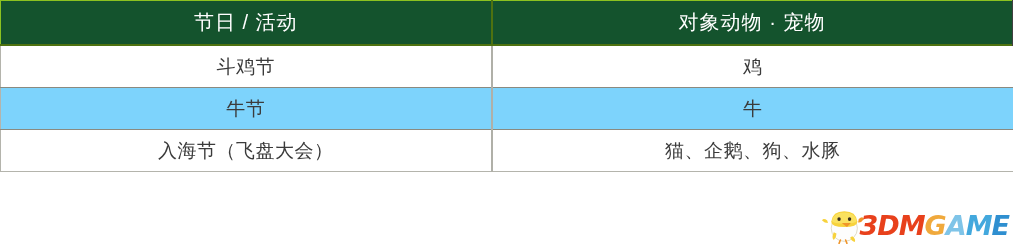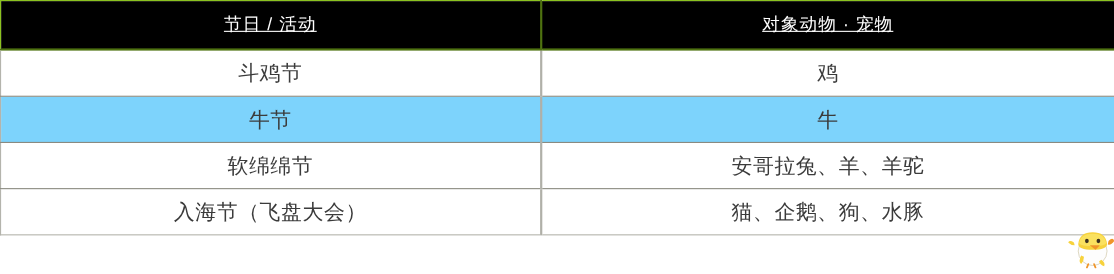--- a/index.html
+++ b/index.html
@@ -27,39 +27,38 @@
     border-collapse: collapse;
     table-layout: fixed;
   }
 
   table.festival-table col.col-left  { width: 491px; }
   table.festival-table col.col-right { width: 522px; }
 
   
   thead tr.header-row th {
     height: 43px;
-    background: #000000;
+    background: #14532d;
     color: #ffffff;
-    font-size: 16px;
+    font-size: 20px;
     font-weight: normal;
     text-align: center;
     vertical-align: middle;
     letter-spacing: 1px;
     border-bottom: 2px solid #4e7210;
     border-top: 1px solid #8cc220;
     padding: 0;
     text-shadow: 0 1px 0 rgba(0,0,0,0.08);
-    text-decoration: underline;
   }
   thead tr.header-row th.header-cell-left {
     border-right: 2px solid #4e7210;
     border-left: 1px solid #8cc220;
   }
   thead tr.header-row th.header-cell-right {
-    border-right: 2px solid #404040;
+    border-right: 4px solid #404040;
   }
 
   
   tbody tr.data-row td {
     height: 41px;
     font-size: 19px;
     color: #3b3b3b;
     text-align: center;
     vertical-align: middle;
     padding: 0;
@@ -126,24 +125,20 @@
     </thead>
     <tbody>
       <tr class="data-row row-odd">
         <td class="cell-left">斗鸡节</td>
         <td class="cell-right">鸡</td>
       </tr>
       <tr class="data-row row-even">
         <td class="cell-left">牛节</td>
         <td class="cell-right">牛</td>
       </tr>
-      <tr class="data-row row-odd">
-        <td class="cell-left">软绵绵节</td>
-        <td class="cell-right">安哥拉兔、羊、羊驼</td>
-      </tr>
       <tr class="data-row row-odd row-last">
         <td class="cell-left">入海节（飞盘大会）</td>
         <td class="cell-right">猫、企鹅、狗、水豚</td>
       </tr>
     </tbody>
   </table>
 
   <div id="watermark">
     <svg class="wm-bird" viewBox="0 0 64 58">
       <ellipse cx="34" cy="34" rx="20" ry="20" fill="#fdfdfd" stroke="#d9d2b8" stroke-width="1.2"></ellipse>
@@ -151,15 +146,16 @@
       <path d="M15 23 Q17 10 34 10 Q51 10 53 23 Q50 27 34 27 Q18 27 15 23 Z" fill="#fae15f"></path>
       <ellipse cx="26" cy="20" rx="2.6" ry="3" fill="#3a3020"></ellipse>
       <ellipse cx="42" cy="20" rx="2.6" ry="3" fill="#3a3020"></ellipse>
       <path d="M30 26 L44 26 L38 32 Z" fill="#f0952a"></path>
       <path d="M8 22 Q2 18 0 22 Q4 26 9 26 Z" fill="#f7d23c"></path>
       <path d="M56 20 Q62 14 64 20 Q60 26 55 25 Z" fill="#f0952a"></path>
       <path d="M18 40 Q14 48 18 52 Q22 48 22 42 Z" fill="#f7d23c"></path>
       <path d="M46 46 Q52 50 50 55 Q44 53 43 48 Z" fill="#f7d23c"></path>
       <path d="M28 52 L26 57 M36 52 L38 57" stroke="#f0952a" stroke-width="2.4" stroke-linecap="round" fill="none"></path>
     </svg>
+    <span class="wm-text"><span class="wm-3">3</span><span class="wm-d">D</span><span class="wm-m">M</span><span class="wm-g">G</span><span class="wm-a">A</span><span class="wm-m2">M</span><span class="wm-e">E</span></span>
   </div>
 
 </div>
 
 </body></html>

